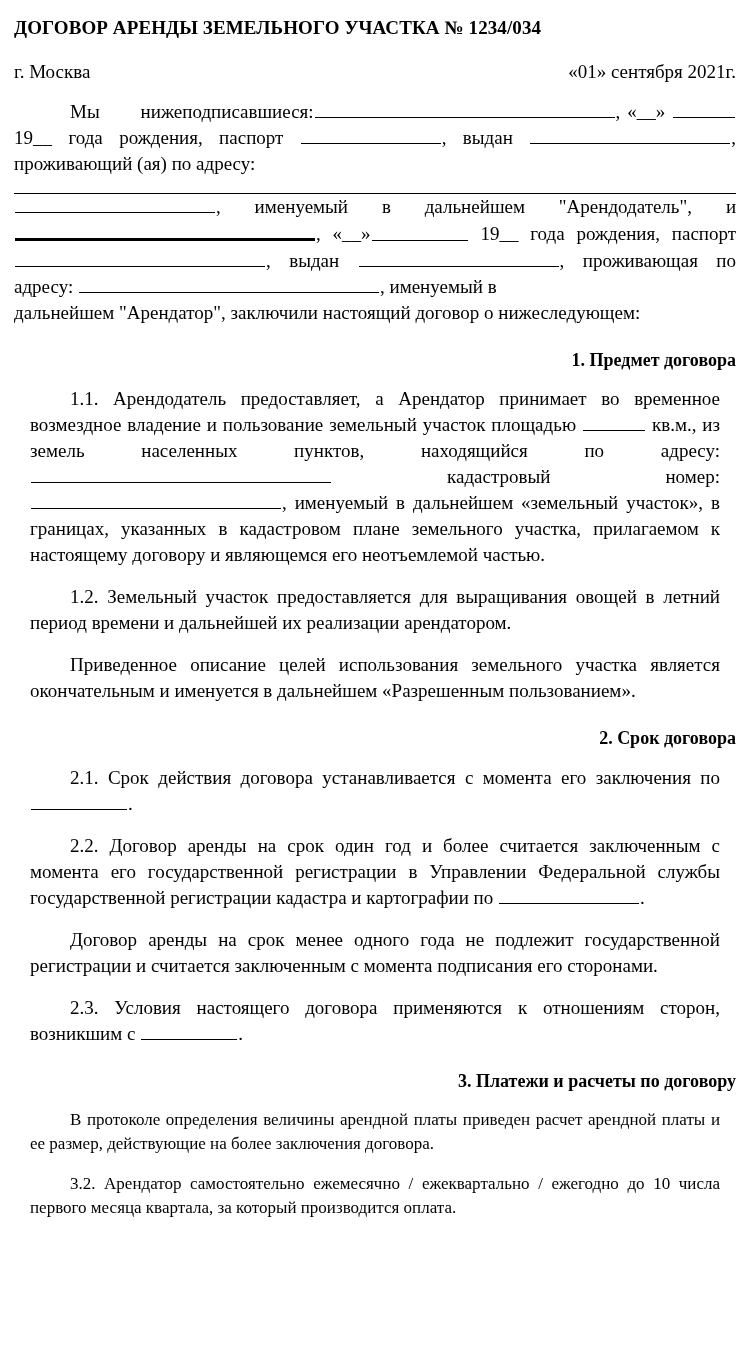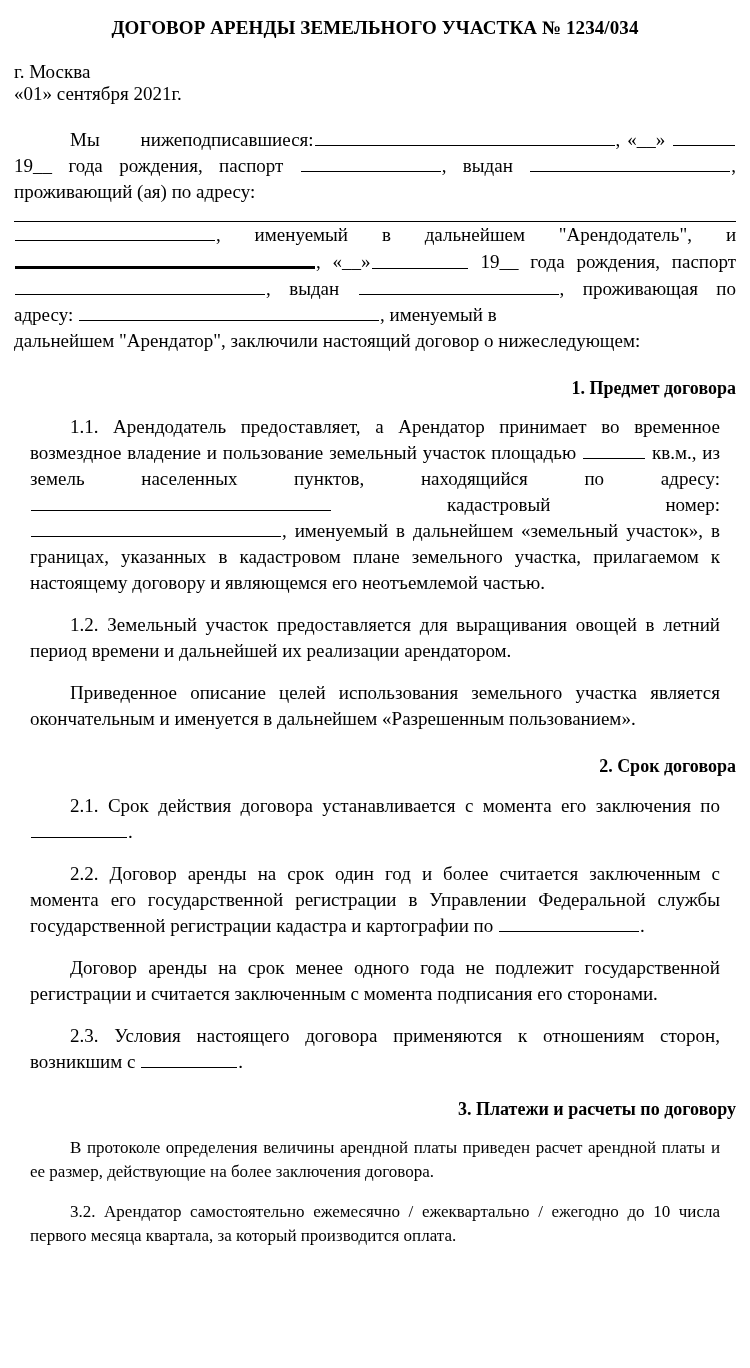--- a/index.html
+++ b/index.html
@@ -17,41 +17,39 @@
   .page {
     width: 750px;
     height: 1368px;
     box-sizing: border-box;
     padding: 0 14px;
     position: relative;
   }
 
   
   .doc-title {
-    text-align: center;
     font-weight: bold;
     font-size: 19px;
     letter-spacing: 0.1px;
     margin: 18px 0 0 0;
     line-height: 1.1;
   }
 
   
   .placedate {
     display: flex;
     justify-content: space-between;
     align-items: baseline;
     font-size: 19px;
     margin-top: 22px;
-    flex-direction: column;
   }
 
   
   .preamble {
-    margin-top: 22px;
+    margin-top: 16px;
     font-size: 19px;
     line-height: 26px;
     text-align: justify;
     text-justify: inter-word;
     text-indent: 56px;
   }
   .preamble.cont { text-indent: 0; margin-top: 0; }
 
   
   .sec-heading {

